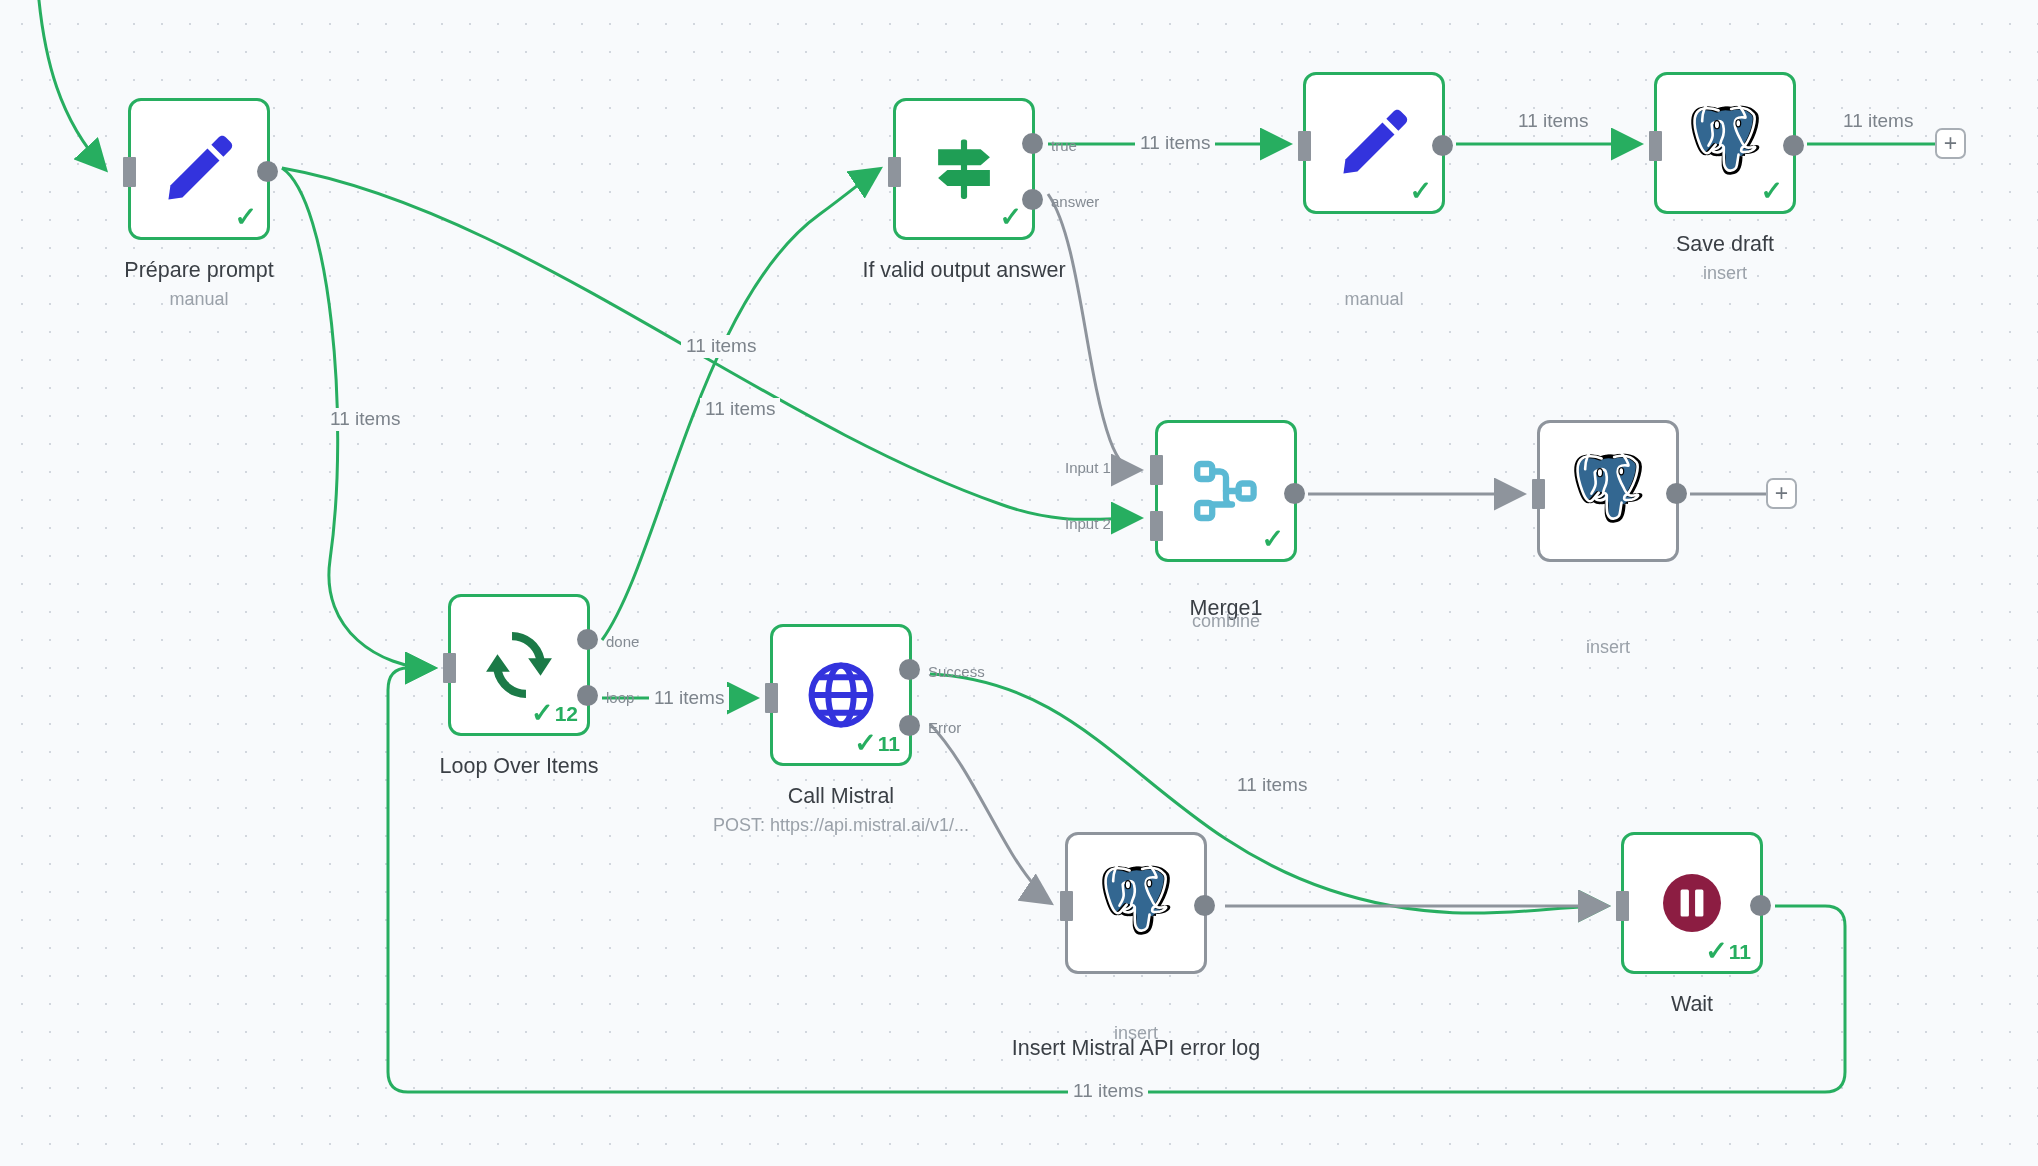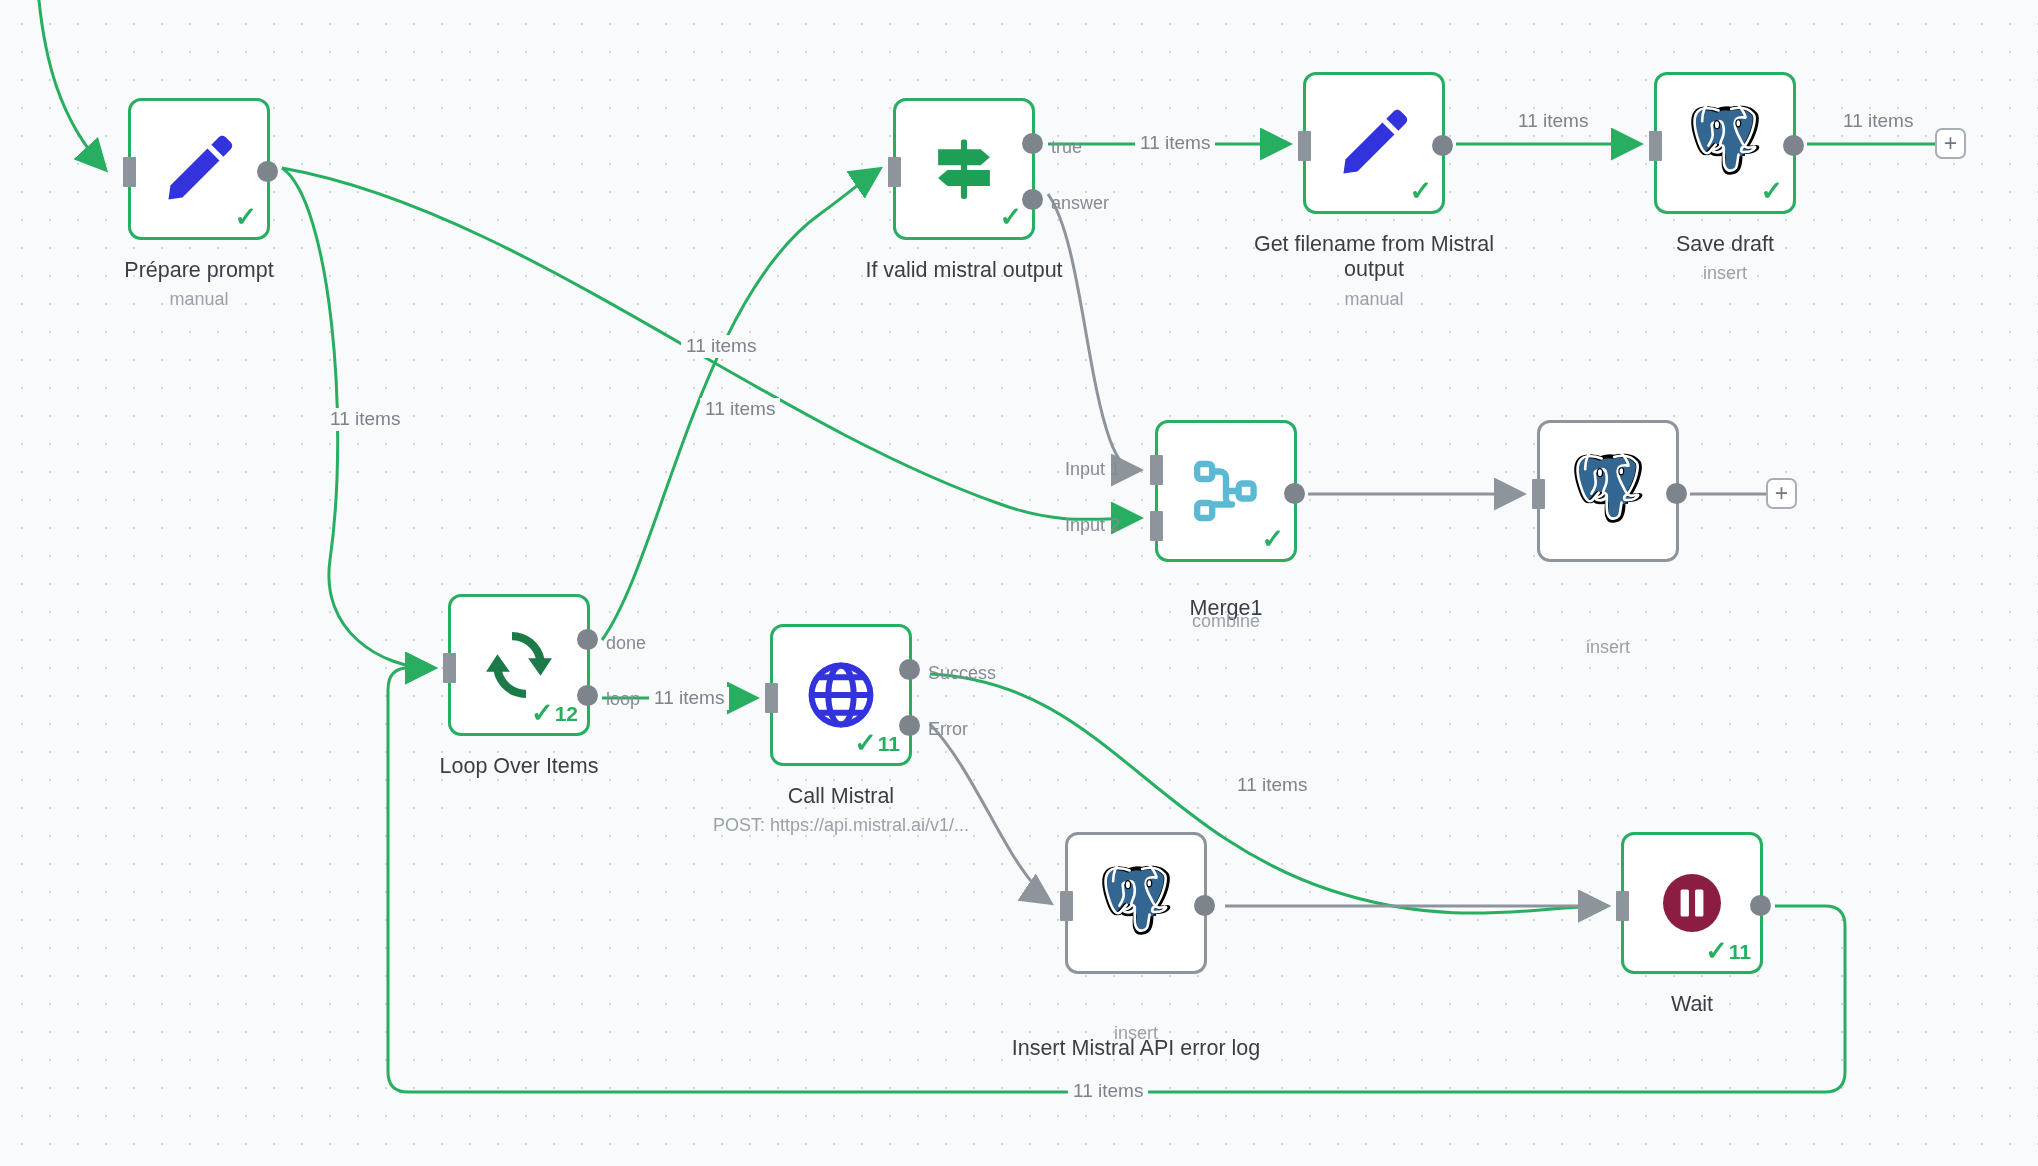--- a/index.html
+++ b/index.html
@@ -81,21 +81,21 @@
     background: #7d848c;
     right: -11px; top: 60px;
   }
   .out-port.p1 { top: 32px; }
   .out-port.p2 { top: 88px; }
   .in-port.i1 { top: 32px; }
   .in-port.i2 { top: 88px; }
 
   .port-label {
     position: absolute;
-    font-size: 18px;
+    font-size: 15px;
     color: #848b93;
     white-space: nowrap;
     line-height: 1;
   }
 
   .edge-label {
     position: absolute;
     font-size: 19px;
     color: #7c838b;
     background: #f8fafc;
@@ -203,38 +203,36 @@
       </svg>
     </span>
     <span class="status">
       <span class="tick">✓</span>
       <span></span>
     </span>
     <span class="out-port p1"></span>
     <span class="out-port p2"></span>
     <span class="port-label" style="left:155px;top:37px;">true</span>
     <span class="port-label" style="left:155px;top:93px;">answer</span>
-    <div class="label" style="top:157px;">If valid mistral output</div>
+    <div class="label" style="top:157px;">If valid output answer</div>
   </div>
 
   <div class="node" style="left:1303px;top:72px;">
     <span class="in-port"></span>
     <span class="icon">
       <svg width="78" height="78" viewBox="0 0 24 24">
         <path d="M3.2 17.1 L14.6 5.7 L18.3 9.4 L6.9 20.8 L2.6 21.4 Z" fill="#3333dd"></path>
         <path d="M15.8 4.5 L18.0 2.3 C18.7 1.6 19.6 1.6 20.3 2.3 L21.7 3.7 C22.4 4.4 22.4 5.3 21.7 6.0 L19.5 8.2 Z" fill="#3333dd"></path>
       </svg>
     </span>
     <span class="status">
       <span class="tick">✓</span>
       <span></span>
     </span>
     <span class="out-port"></span>
-    <div class="label" style="top:157px;">Get filename from Mistral
-output</div>
     <div class="sublabel" style="top:214px;">manual</div>
   </div>
 
   <div class="node" style="left:1654px;top:72px;">
     <span class="in-port"></span>
     <span class="icon">
       <svg width="76" height="76" viewBox="0 0 32 32">
         <g stroke="#000000" stroke-width="1.6" stroke-linejoin="round" fill="#336791">
           <path d="M23.6 21.4c.2-1.6.1-1.9 1.3-1.6l.3 0c.9 0 2.1-.2 2.8-.5 1.5-.7 2.4-1.9.9-1.6-3.3.7-3.6-.4-3.6-.4 3.5-5.2 5-11.8 3.7-13.4-3.5-4.4-9.4-2.3-9.5-2.3l0 0c-.7-.1-1.4-.2-2.3-.2-1.5 0-2.7.4-3.5 1 0 0-10.6-4.4-10.1 5.5.1 2.1 3 15.9 6.5 11.7 1.3-1.5 2.5-2.8 2.5-2.8.6.4 1.3.6 2.1.5l.1-.1c0 .2 0 .4 0 .6-.9 1-.6 1.2-2.4 1.6-1.8.4-.7 1-.1 1.2.8.2 2.5.5 3.7-1.3l-.1.4c.3.3.3 1.8.3 2.9 0 1.1.1 2.1.3 2.7.2.6.4 2.2 2.3 1.8 1.6-.3 2.8-.8 2.9-5.2"></path>
           <path d="M27.9 17.7c-3.3.7-3.6-.4-3.6-.4 3.5-5.2 5-11.8 3.7-13.4-3.5-4.4-9.4-2.3-9.5-2.3l0 0c-.7-.1-1.4-.2-2.3-.2-1.5 0-2.7.4-3.5 1 0 0-10.6-4.4-10.1 5.5.1 2.1 3 15.9 6.5 11.7 1.3-1.5 2.5-2.8 2.5-2.8.6.4 1.3.6 2.1.5l.1-.1c0 .2 0 .4 0 .6-.9 1-.6 1.2-2.4 1.6-1.8.4-.7 1-.1 1.2.8.2 2.5.5 3.7-1.3l-.1.4c.3.3.6 1.9.5 3.4 0 1.5-.1 2.5.2 3.3.3.8.6 2.6 3.1 2.1 2.1-.4 3.7-1.1 3.9-7"></path>

